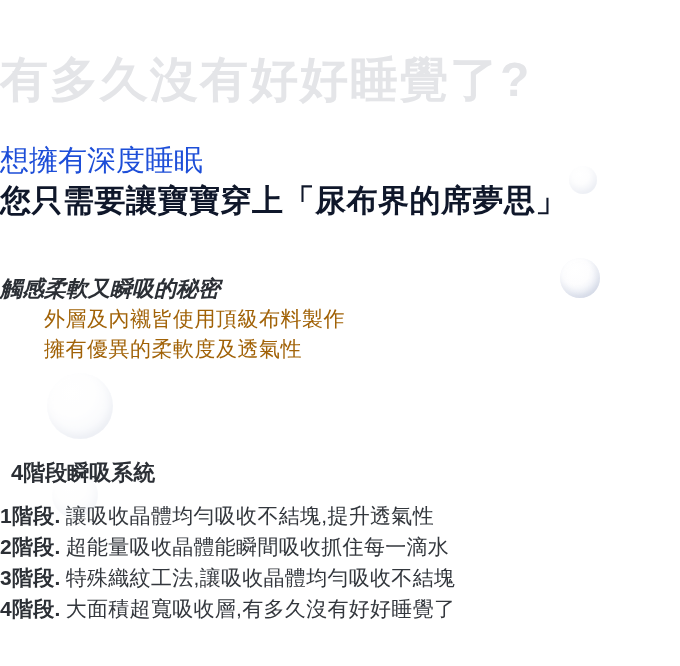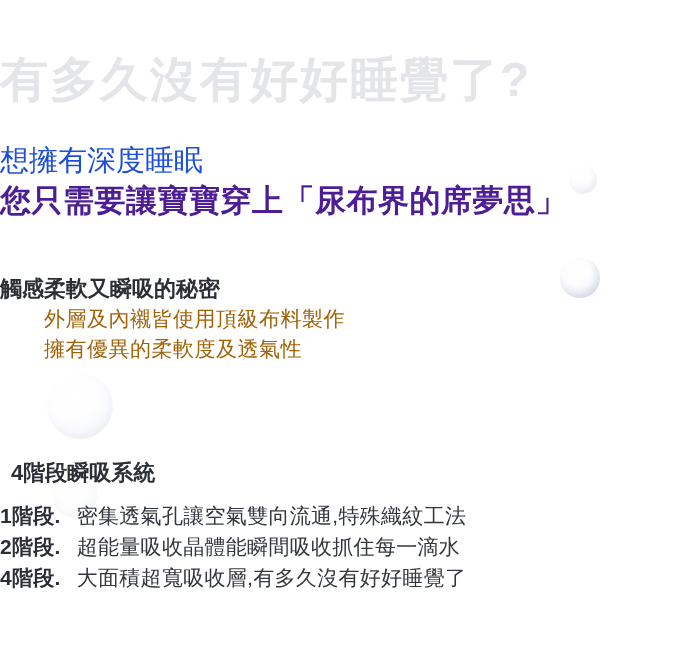--- a/index.html
+++ b/index.html
@@ -29,30 +29,31 @@
     font-weight: 400;
     color: #1d4ed8;
     z-index: 2;
   }
   .hero-title {
     top: 181px;
     font-size: 31px;
     line-height: 40px;
     font-weight: 700;
     letter-spacing: 0.5px;
-    color: #4c1d95;
+    color: #0f172a;
     z-index: 2;
   }
   .sec1-title {
     top: 277px;
     font-size: 22px;
     line-height: 24px;
     font-weight: 700;
     color: #2b2f35;
     z-index: 2;
+    font-style: italic;
   }
   .sec1-body {
     top: 304px;
     font-size: 21px;
     line-height: 30px;
     font-weight: 400;
     letter-spacing: 0.5px;
     color: #a16207;
     z-index: 2;
     padding-left: 44px;
@@ -68,21 +69,21 @@
   }
   .stages {
     top: 500px;
     font-size: 21px;
     line-height: 31px;
     font-weight: 400;
     letter-spacing: 0.3px;
     color: #33373d;
     z-index: 2;
   }
-  .stage-label { font-weight: 700; color: #2b2f35; margin-right: 16px; }
+  .stage-label { font-weight: 700; color: #2b2f35; margin-right: 5px; }
 
   .bubble {
     position: absolute;
     border-radius: 50%;
     background: radial-gradient(circle at 38% 30%,
       #ffffff 0%, #fdfdfe 38%, #f3f5fa 62%, #e4e9f1 82%, #d8deea 100%);
     box-shadow: inset -2px -4px 7px rgba(175,185,208,0.38),
                 inset  2px  3px 6px rgba(255,255,255,0.95);
     z-index: 0;
   }
@@ -108,23 +109,26 @@
 
   <div class="center-text sec1-title">觸感柔軟又瞬吸的秘密</div>
   <div class="center-text sec1-body">
     <div>外層及內襯皆使用頂級布料製作</div>
     <div>擁有優異的柔軟度及透氣性</div>
   </div>
 
   <div class="center-text sec2-title">4階段瞬吸系統</div>
   <div class="center-text stages">
     <div>
-      <span class="stage-label">1階段.</span><span>密集透氣孔讓空氣雙向流通,特殊織紋工法</span>
+      <span class="stage-label">1階段.</span><span>讓吸收晶體均勻吸收不結塊,提升透氣性</span>
     </div>
     <div>
       <span class="stage-label">2階段.</span><span>超能量吸收晶體能瞬間吸收抓住每一滴水</span>
+    </div>
+    <div>
+      <span class="stage-label">3階段.</span><span>特殊織紋工法,讓吸收晶體均勻吸收不結塊</span>
     </div>
     <div>
       <span class="stage-label">4階段.</span><span>大面積超寬吸收層,有多久沒有好好睡覺了</span>
     </div>
   </div>
 
 </div>
 
 </body></html>

